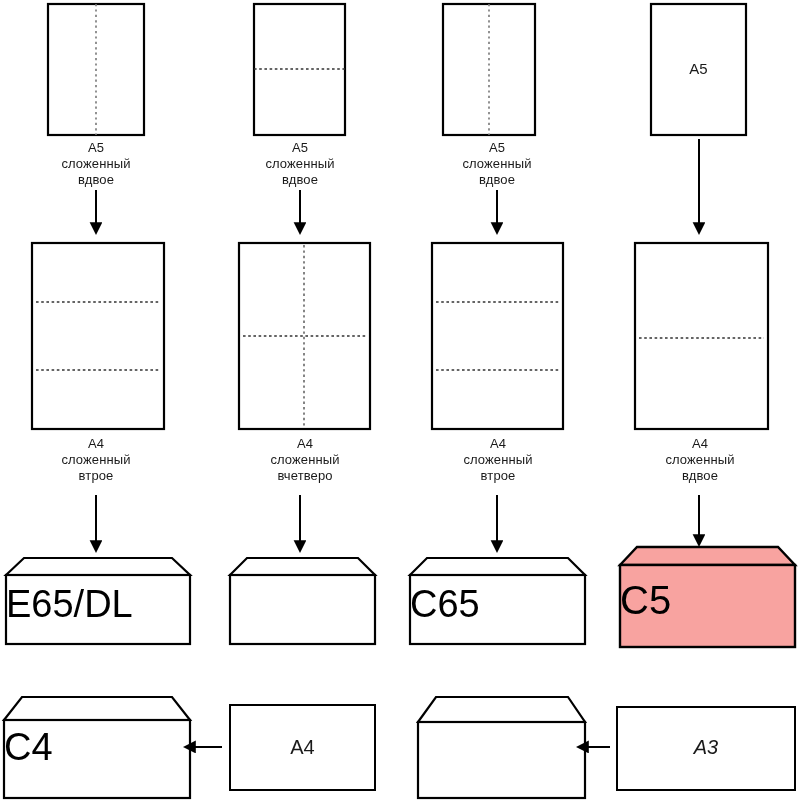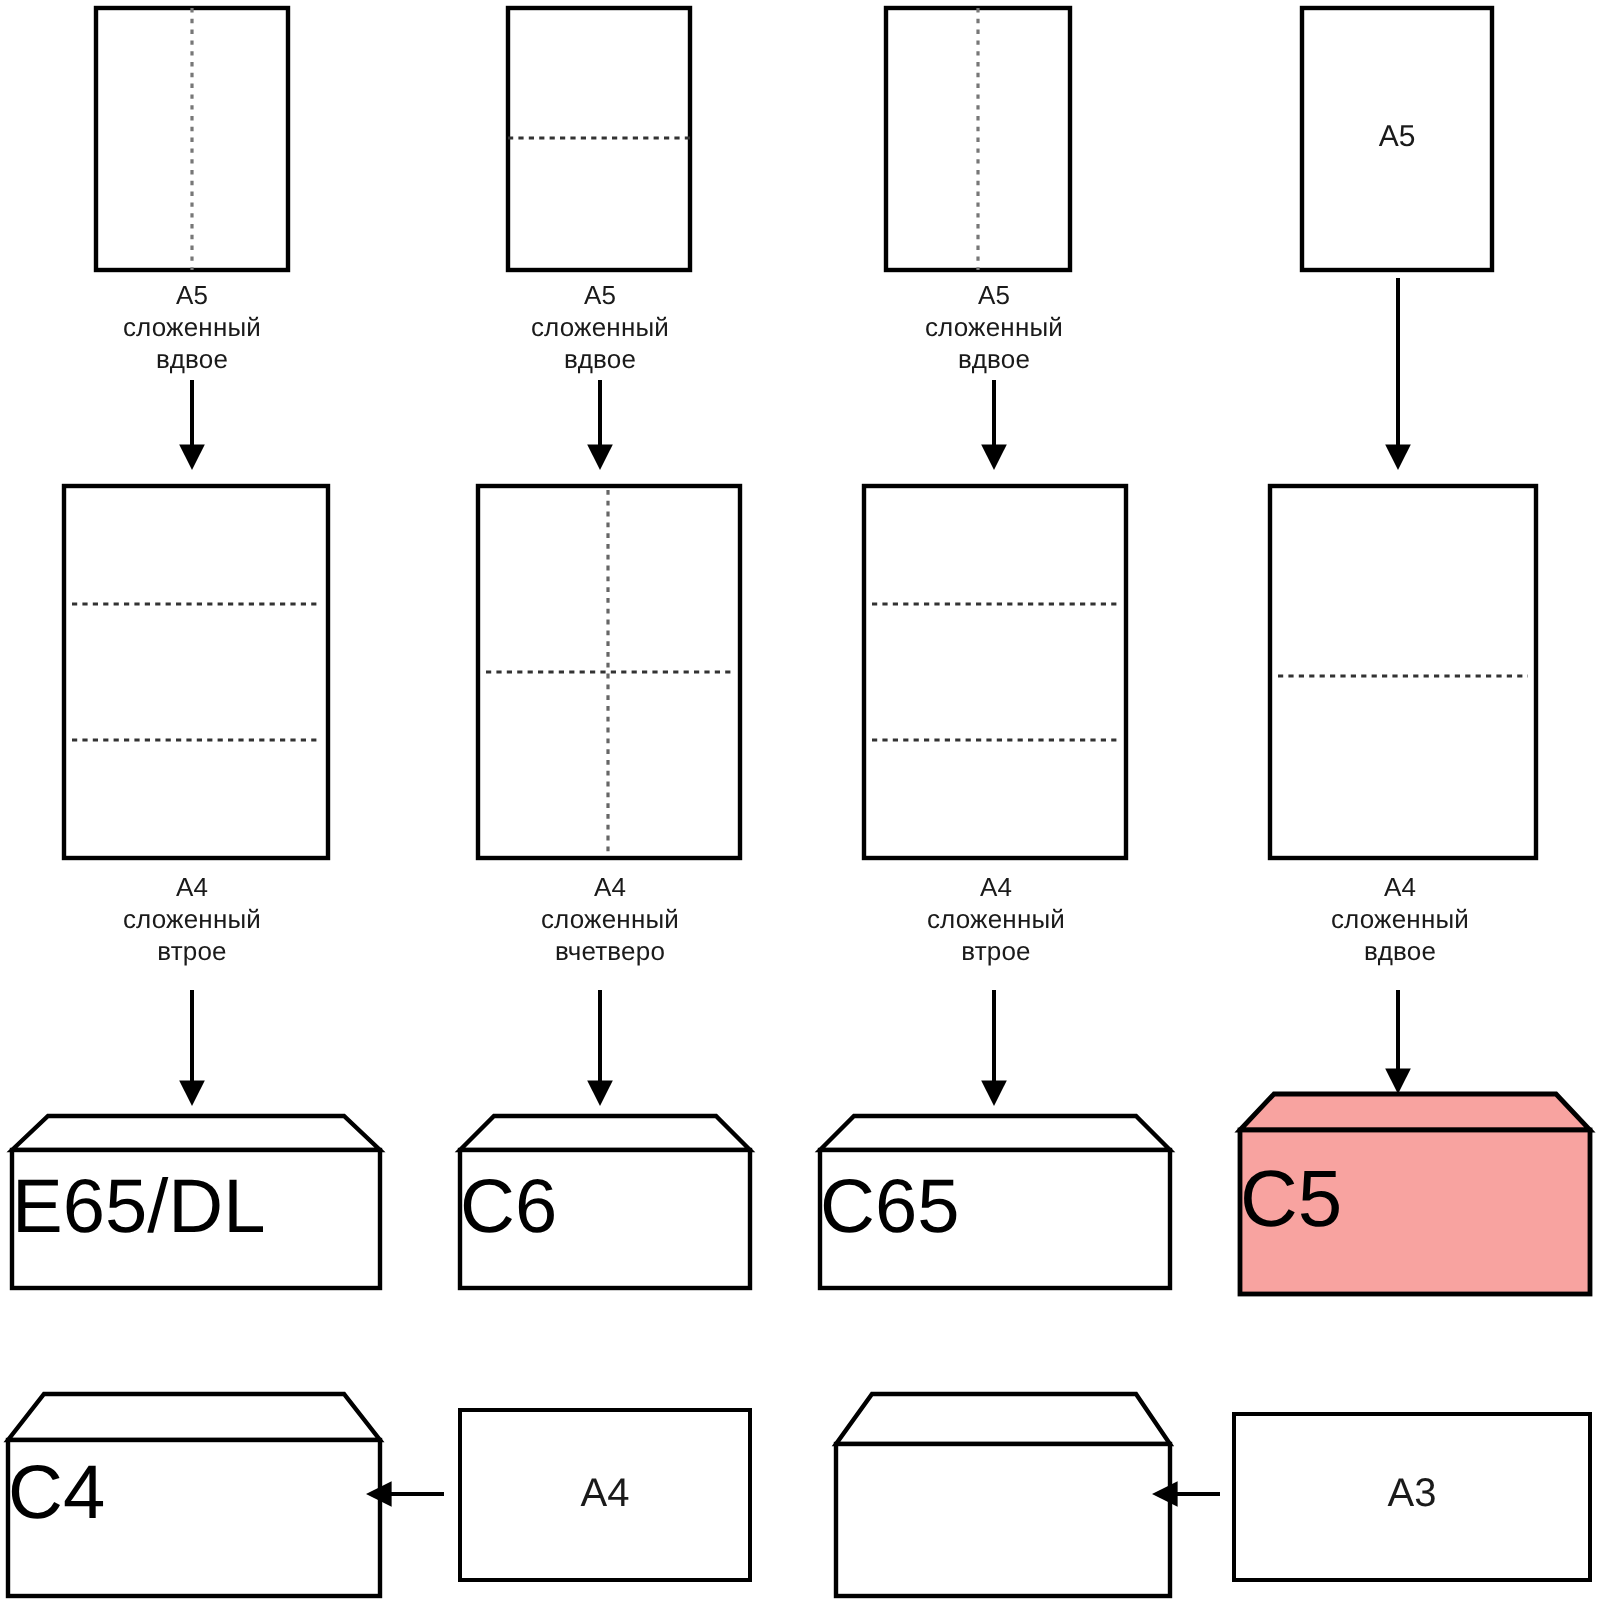--- a/index.html
+++ b/index.html
@@ -191,21 +191,20 @@
 сложенный
 вчетверо</div>
   <div class="caption" style="left:428px; top:436px; width:140px;">A4
 сложенный
 втрое</div>
   <div class="caption" style="left:630px; top:436px; width:140px;">A4
 сложенный
 вдвое</div>
 
   <div class="env-label" style="left:6px; top:583px; width:184px; font-size:38px;">E65/DL</div>
-  <div class="env-label" style="left:230px; top:583px; width:145px; font-size:38px;">C6</div>
   <div class="env-label" style="left:410px; top:583px; width:160px; font-size:38px;">C65</div>
   <div class="env-label" style="left:620px; top:578px; width:150px; font-size:40px;">C5</div>
 
   <div class="env-label" style="left:4px; top:726px; width:186px; font-size:38px;">C4</div>
   <div class="sheet-label" style="left:230px; top:736px; width:145px; font-size:20px;">A4</div>
-  <div class="sheet-label" style="left:617px; top:736px; width:178px; font-size:20px;">A3</div>
+  <div class="sheet-label" style="left:617px; top:736px; width:178px; font-size:20px;font-style:italic;">A3</div>
 
 </div>
 
 </body></html>

